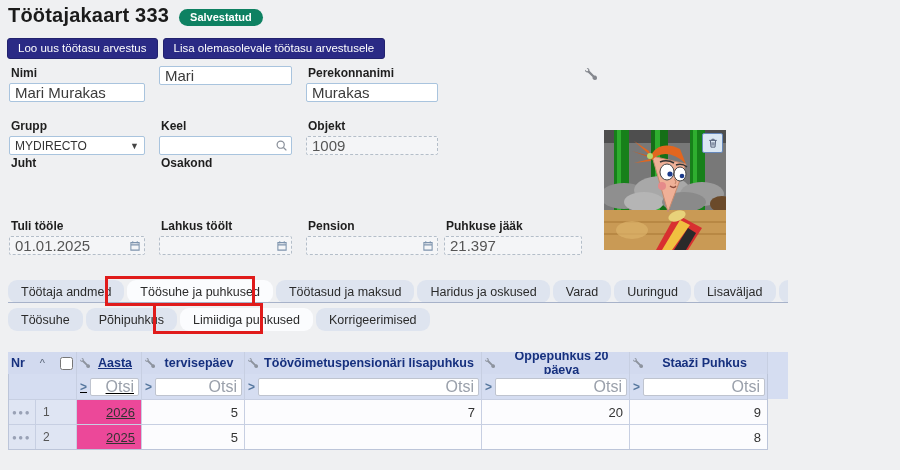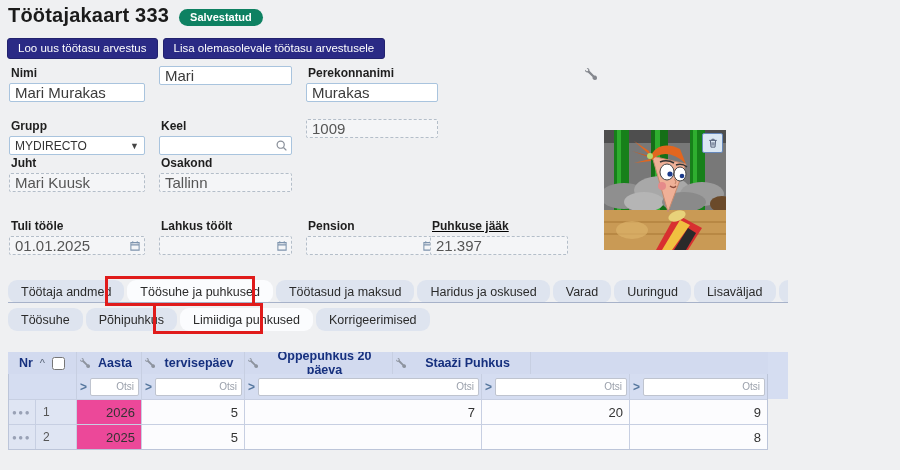--- a/index.html
+++ b/index.html
@@ -23,21 +23,21 @@
   .tb.ro { border:1px dashed #b4bec9; background:#f4f5f7; color:#555; }
   .tb.right { text-align:left; }
   .tb.icon-pad { padding-right:21px; }
   .field-icon { position:absolute; right:4px; top:3px; width:13px; height:13px; display:flex; align-items:center; justify-content:center; }
   .selectbox { width:100%; height:19px; border:1px solid #a9c4de; border-radius:2px; background:#fff; font-size:12px; color:#333; padding:0 5px; display:flex; align-items:center; justify-content:space-between; cursor:pointer; }
   .selectbox .arrow { font-size:9px; color:#444; }
 
   .c1 { left:9px;  width:136px; }
   .c2 { left:159px; width:133px; }
   .c3 { left:306px; width:132px; }
-  .c4 { left:430px; width:138px;text-decoration:underline; }
+  .c4 { left:444px; width:138px; }
   .r1 { top:66px; } .r2 { top:119px; } .r3 { top:156px; } .r4 { top:219px; }
 
   .form-wrench { position:absolute; left:585px; top:66px; width:12px; height:12px; cursor:pointer; }
 
   
   .photo { position:absolute; left:604px; top:130px; width:122px; height:120px; }
   .photo-delete { position:absolute; top:3px; right:3px; width:21px; height:20px; background:#dbe7f2; border:1px solid #6688bb; border-radius:2px; display:flex; align-items:center; justify-content:center; cursor:pointer; }
 
   
   .tabbar { position:absolute; left:8px; display:flex; gap:3px; }
@@ -49,35 +49,35 @@
 
   .ann { position:absolute; border:3px solid #e01b1b; background:transparent; pointer-events:none; }
   .ann.main-tab { left:105px; top:276px; width:150px; height:30px; }
   .ann.sub-tab  { left:153px; top:303px; width:110px; height:31px; }
 
   
   .thead-ext { position:absolute; left:8px; top:352px; width:884px; height:47px; background:#d5ddf1; }
   .grid { position:absolute; left:8px; top:352px; width:760px; }
   .trow { display:flex; }
   .tcell { border-right:1px solid #c7cfe2; display:flex; align-items:center; overflow:hidden; }
-  .w01 { width:69px; } .w0 { width:28px; } .w1 { width:41px; } .w2 { width:65px; }
+  .w01 { width:69px; } .w0 { width:28px; } .w1 { width:41px; } .w2 { width:65px;text-decoration:underline; }
   .w3 { width:103px; } .w4 { width:237px; } .w5 { width:148px; } .w6 { width:138px; }
 
   .hdr { height:22px; background:#d2daef; }
   .hdr .tcell { font-size:12.5px; font-weight:700; color:#16307e; padding:0 3px; }
-  .hdr .first { justify-content:center; gap:7px; }
+  .hdr .first { justify-content:space-between; gap:7px; }
   .hdr .colhead { gap:2px; }
   .hdr .collabel { flex:1; text-align:center; }
   .sort-caret { color:#5a6578; font-size:11px; font-weight:400; cursor:pointer; line-height:1; }
   .hdr input[type=checkbox] { width:13px; height:13px; margin:0; cursor:pointer; }
 
   .frow { height:25px; }
   .frow .tcell { padding:3px 2px; gap:2px; }
   .fchev { color:#56779e; font-size:12px; font-weight:700; padding:0 1px; cursor:pointer; }
-  .fin { flex:1; min-width:10px; height:18px; border:1px solid #bfc4cf; border-radius:2px; background:#fff; font-size:10px; color:#444; text-align:right; padding:0 4px; font-family:inherit; }
+  .fin { flex:1; min-width:10px; height:18px; border:1px solid #bfc4cf; border-radius:2px; background:#fff; font-size:16px; color:#444; text-align:right; padding:0 4px; font-family:inherit; }
   .fin::placeholder { color:#9aa0ab; }
 
   .drow { height:25px; background:#fcfcfe; border-top:1px solid #c7cfe2; }
   .drow .tcell { font-size:13px; color:#333; }
   .drow .menu-cell { background:#dfe5f3; justify-content:center; }
   .drow .nr-cell { background:#dfe5f3; color:#555; font-size:12px; padding-left:7px; }
   .drow .num { justify-content:flex-end; padding-right:6px; }
   .drow .aasta { background:#ec4899;padding-left:27px; }
   .dots { color:#99a1b5; font-size:8px; letter-spacing:1.5px; cursor:pointer; }
   .grid-frame { position:absolute; left:8px; top:374px; width:760px; height:76px; border-left:1px solid #bcc5d9; border-right:1px solid #bcc5d9; border-bottom:1px solid #bcc5d9; pointer-events:none; }
@@ -122,30 +122,29 @@
       <input class="tb icon-pad" type="text" value="" style="">
       <span class="field-icon">
         <svg viewBox="0 0 16 16" width="13" height="13">
             <circle cx="7" cy="7" r="4.4" fill="none" stroke="#8a909a" stroke-width="1.5"></circle>
             <path d="M10.4 10.4 L14 14" stroke="#8a909a" stroke-width="1.6"></path>
           </svg>
       </span>
     </div>
   </div>
   <div class="field c3 r2">
+    <label>Objekt</label>
     <div class="ibox"><input class="tb ro" type="text" readonly="" value="1009" style=""></div>
   </div>
 
   <div class="field c1 r3">
     <label>Juht</label>
-    <div class="ibox"><input class="tb ro" type="text" readonly="" value="Mari Kuusk" style=""></div>
   </div>
   <div class="field c2 r3">
     <label>Osakond</label>
-    <div class="ibox"><input class="tb ro" type="text" readonly="" value="Tallinn" style=""></div>
   </div>
 
   <div class="field c1 r4">
     <label>Tuli tööle</label>
     <div class="ibox">
       <input class="tb ro icon-pad" type="text" value="01.01.2025" style="">
       <span class="field-icon">
         <svg viewBox="0 0 16 16" width="12" height="12">
             <path fill="none" stroke="#7d93ad" stroke-width="1.4" d="M2.5 3.5h11v10h-11z M2.5 6.5h11 M5 1.5v3 M11 1.5v3"></path>
           </svg>
@@ -269,20 +268,26 @@
             <path fill="#8d939e" d="M.102 2.223A3.004 3.004 0 0 0 3.78 5.897l6.341 6.252A3.003 3.003 0 0 0 13 16a3 3 0 1 0-.851-5.878L5.897 3.781A3.004 3.004 0 0 0 2.223.1l2.141 2.142L4 4l-1.757.364z"></path>
           </svg>
         <span class="collabel">Aasta</span>
       </div>
       <div class="tcell w3 colhead">
         <svg viewBox="0 0 16 16" width="10" height="10">
             <path fill="#8d939e" d="M.102 2.223A3.004 3.004 0 0 0 3.78 5.897l6.341 6.252A3.003 3.003 0 0 0 13 16a3 3 0 1 0-.851-5.878L5.897 3.781A3.004 3.004 0 0 0 2.223.1l2.141 2.142L4 4l-1.757.364z"></path>
           </svg>
         <span class="collabel">tervisepäev</span>
       </div>
+      <div class="tcell w4 colhead">
+        <svg viewBox="0 0 16 16" width="10" height="10">
+            <path fill="#8d939e" d="M.102 2.223A3.004 3.004 0 0 0 3.78 5.897l6.341 6.252A3.003 3.003 0 0 0 13 16a3 3 0 1 0-.851-5.878L5.897 3.781A3.004 3.004 0 0 0 2.223.1l2.141 2.142L4 4l-1.757.364z"></path>
+          </svg>
+        <span class="collabel">Töövõimetuspensionäri lisapuhkus</span>
+      </div>
       <div class="tcell w5 colhead">
         <svg viewBox="0 0 16 16" width="10" height="10">
             <path fill="#8d939e" d="M.102 2.223A3.004 3.004 0 0 0 3.78 5.897l6.341 6.252A3.003 3.003 0 0 0 13 16a3 3 0 1 0-.851-5.878L5.897 3.781A3.004 3.004 0 0 0 2.223.1l2.141 2.142L4 4l-1.757.364z"></path>
           </svg>
         <span class="collabel">Õppepuhkus 20 päeva</span>
       </div>
       <div class="tcell w6 colhead">
         <svg viewBox="0 0 16 16" width="10" height="10">
             <path fill="#8d939e" d="M.102 2.223A3.004 3.004 0 0 0 3.78 5.897l6.341 6.252A3.003 3.003 0 0 0 13 16a3 3 0 1 0-.851-5.878L5.897 3.781A3.004 3.004 0 0 0 2.223.1l2.141 2.142L4 4l-1.757.364z"></path>
           </svg>

